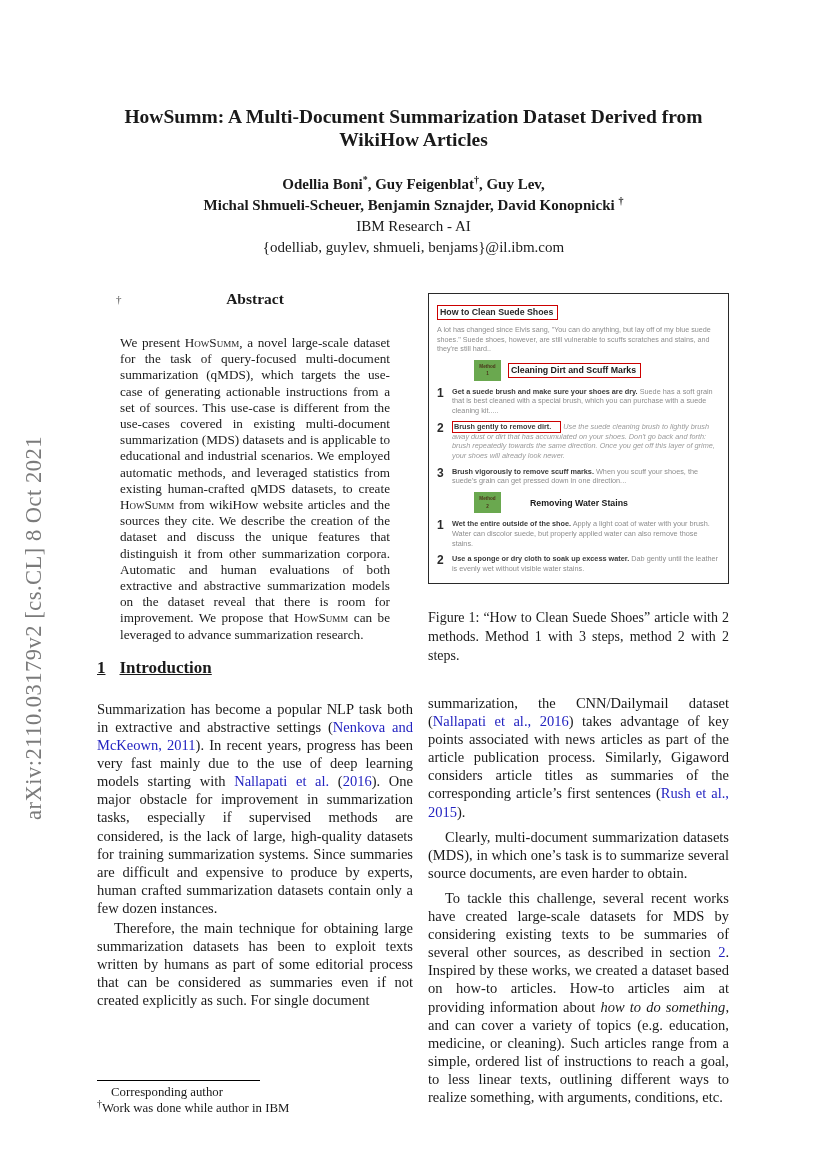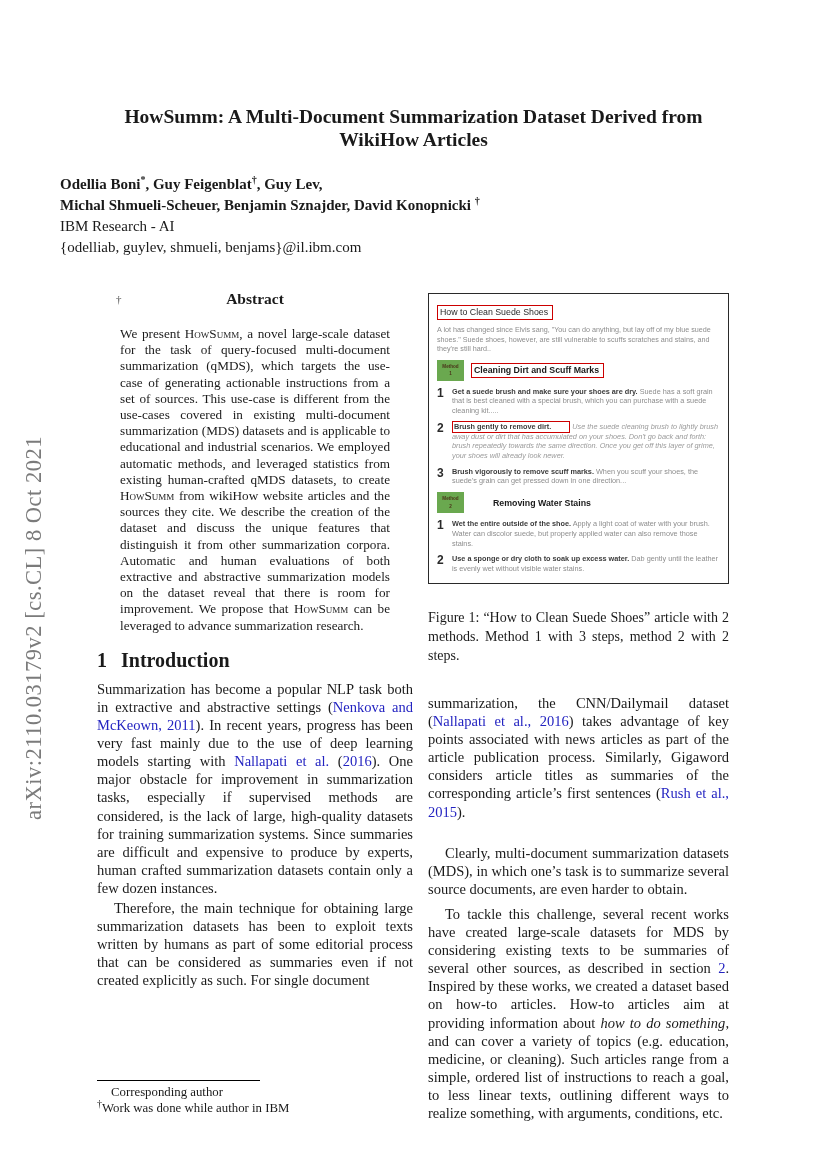--- a/index.html
+++ b/index.html
@@ -11,63 +11,63 @@
   }
   
   .watermark {
     position:absolute; top:628px; left:34px;
     transform:translate(-50%,-50%) rotate(-90deg);
     white-space:nowrap; font-size:22.5px; color:#7b7b7b; letter-spacing:0.5px;
   }
   
   .title { position:absolute; top:106px; left:60px; right:60px; text-align:center;
     font-size:19.5px; font-weight:bold; line-height:22.5px; }
-  .authors { position:absolute; top:174px; left:60px; right:60px; 
+  .authors { position:absolute; top:174px; left:60px; right:60px; text-align:center;
     font-size:15px; line-height:21px; }
   .authors .names { font-weight:bold; }
   sup.mark { font-size:10px; vertical-align:super; line-height:0; }
   
   .col-left  { position:absolute; left:97px;  top:290px; width:316px; }
   .col-right { position:absolute; left:428px; top:293px; width:301px; }
   
   .abs-dagger { position:absolute; top:3px; left:19px; font-size:11px; color:#444; }
-  .abs-heading { text-align:center; font-size:15.5px; font-weight:bold; margin-bottom:18px; }
+  .abs-heading { text-align:center; font-size:15.5px; font-weight:bold; margin-bottom:27px; }
   .abs-body { margin:0 23px; text-align:justify; font-size:13.2px; line-height:16.2px; }
   .sc { font-variant:small-caps; }
   
-  .sec-heading { margin-top:15px; font-size:20px; font-weight:bold; }
+  .sec-heading { margin-top:15px; font-size:17px; font-weight:bold;text-decoration:underline; }
   .sec-heading .num { margin-right:14px; }
   .body-p { text-align:justify; font-size:14.5px; line-height:18.1px; }
-  .body-p.first { margin-top:8px; }
+  .body-p.first { margin-top:22px; }
   .body-p.indent { text-indent:17px; margin-top:2px; }
   .cite { color:#2323c1; cursor:pointer; }
   .ital { font-style:italic; }
   
   .footnote { position:absolute; left:97px; top:1080px; width:316px; font-size:12.8px; line-height:16px; }
   .footnote .rule { width:163px; border-top:1px solid #000; margin-bottom:3px; }
   .footnote .f1 { text-indent:14px; }
   
   .figure-box {
     width:301px; height:291px; border:1px solid #2a2a2a; padding:7px 8px;
     font-family:"Liberation Sans","DejaVu Sans",sans-serif; overflow:hidden; background:#fff;
   }
-  .wh-title { display:inline-block; font-size:8.8px; font-weight:normal; color:#2a2a2a;
+  .wh-title { display:inline-block; font-size:8.8px; font-weight:bold; color:#2a2a2a;
     border:1px solid #cc0000; padding:1px 4px 2px 2px; }
   .wh-intro { margin-top:5px; font-size:7.2px; line-height:9.6px; color:#8d8d8d; }
-  .method-row { display:flex; align-items:center; margin-top:6px; gap:7px; }
+  .method-row { display:flex; align-items:center; margin-top:6px; gap:7px;margin-left:37px; }
   .method-badge { width:27px; height:21px; background:#6aa84f; color:#4a3319;
     font-size:4.6px; font-weight:bold; text-align:center; line-height:1.6;
     display:flex; flex-direction:column; justify-content:center; flex:0 0 auto; }
   .method-heading { font-size:8.8px; font-weight:bold; color:#1a1a1a;padding-left:22px; }
   .method-heading.boxed { border:1px solid #cc0000; padding:1px 4px 2px 2px; }
   .step { display:flex; margin-top:6px; gap:6px; }
   .step-num { font-size:12px; font-weight:bold; color:#2a2a2a; flex:0 0 9px; line-height:1; }
   .step-text { font-size:7.3px; line-height:9.7px; color:#8d8d8d; }
   .step-lead { font-weight:bold; color:#3c3c3c;text-align:right; }
-  .step-lead.boxed { border:1px solid #cc0000; padding:0 18px 1px 1px; }
+  .step-lead.boxed { border:1px solid #cc0000; padding:0 9px 1px 1px; }
   .step-rest-italic { font-style:italic; color:#9a9a9a; }
   .refs-heading { margin-top:8px; font-size:9.5px; font-weight:bold; color:#1a1a1a; }
   
   .caption { margin-top:24px; font-size:14px; line-height:19px; text-align:justify; }
   .right-text { margin-top:29px; }
 </style>
 </head>
 <body>
 
 <div class="page">
@@ -159,18 +159,18 @@
       
       
       
       
     </div>
 
     <p class="caption">Figure 1: “How to Clean Suede Shoes” article with 2 methods. Method 1 with 3 steps, method 2 with 2 steps.</p>
 
     <div class="right-text">
       <p class="body-p"><span>summarization, the CNN/Dailymail dataset (</span><span class="cite">Nallapati et al., 2016</span><span>) takes advantage of key points associated with news articles as part of the article publication process. Similarly, Gigaword considers article titles as summaries of the corresponding article’s first sentences (</span><span class="cite">Rush et al., 2015</span><span>).</span></p>
-      <p class="body-p indent" style="margin-top:23px;">Clearly, multi-document summarization datasets (MDS), in which one’s task is to summarize several source documents, are even harder to obtain.</p>
+      <p class="body-p indent" style="margin-top:7px;">Clearly, multi-document summarization datasets (MDS), in which one’s task is to summarize several source documents, are even harder to obtain.</p>
       <p class="body-p indent" style="margin-top:7px;"><span>To tackle this challenge, several recent works have created large-scale datasets for MDS by considering existing texts to be summaries of several other sources, as described in section </span><span class="cite">2</span><span>. Inspired by these works, we created a dataset based on how-to articles. How-to articles aim at providing information about </span><span class="ital">how to do something</span><span>, and can cover a variety of topics (e.g. education, medicine, or cleaning). Such articles range from a simple, ordered list of instructions to reach a goal, to less linear texts, outlining different ways to realize something, with arguments, conditions, etc.</span></p>
     </div>
   </div>
 
 </div>
 
 </body></html>

